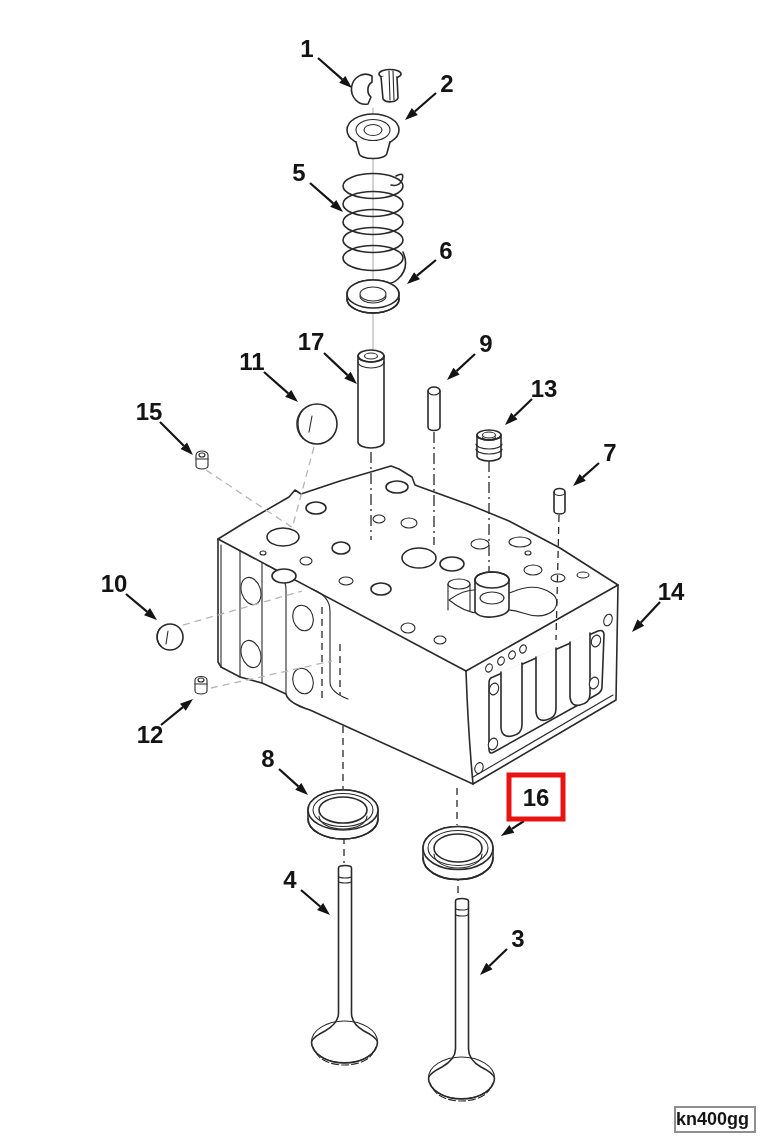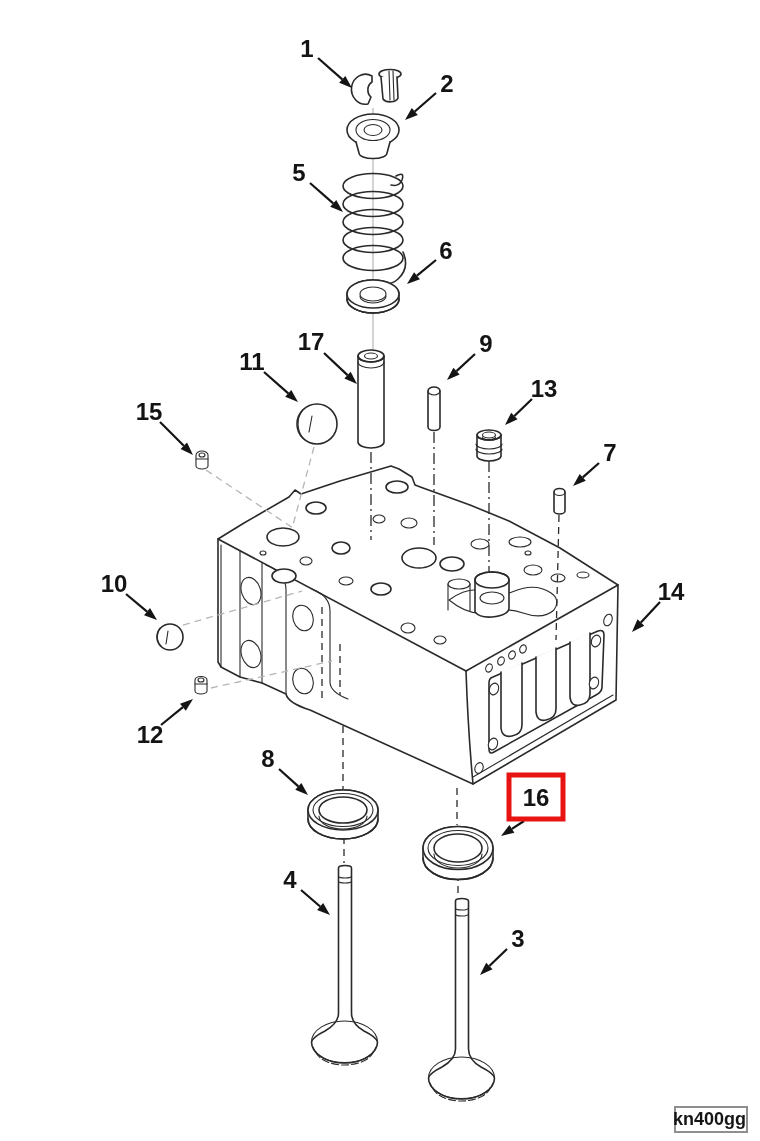--- a/index.html
+++ b/index.html
@@ -21,22 +21,22 @@
   .wf{fill:#ffffff;}
   .cons{stroke:var(--construction);stroke-width:1.2;fill:none;}
   .cdash{stroke:var(--construction);stroke-width:1.3;fill:none;stroke-dasharray:7 5;}
   .kdash{stroke:var(--line);stroke-width:1.3;fill:none;stroke-dasharray:7 5;}
   .kdashdot{stroke:var(--line);stroke-width:1.3;fill:none;stroke-dasharray:11 4 2 4;}
   .callout-num{font:700 24px "Liberation Sans",sans-serif;fill:var(--label);}
   .arrow-ln{stroke:var(--label);stroke-width:2.2;fill:none;}
   .arrow-hd{fill:var(--label);stroke:none;}
   .hl-box{fill:none;stroke:var(--highlight);stroke-width:5px;}
   .code-box{
-    position:absolute;left:674px;top:1106px;width:74px;height:27px;
-    border:2px solid #8f8f8f;display:flex;align-items:center;justify-content:flex-end;
+    position:absolute;left:674px;top:1106px;width:82px;height:27px;
+    border:2px solid #8f8f8f;display:flex;align-items:center;justify-content:flex-start;
     font:700 18px "Liberation Sans",sans-serif;color:#151515;background:#fff;box-sizing:border-box;
   }
 </style>
 </head>
 <body>
 
 <div class="stage">
 <svg width="760" height="1141" viewBox="0 0 760 1141">
 
   <g>

